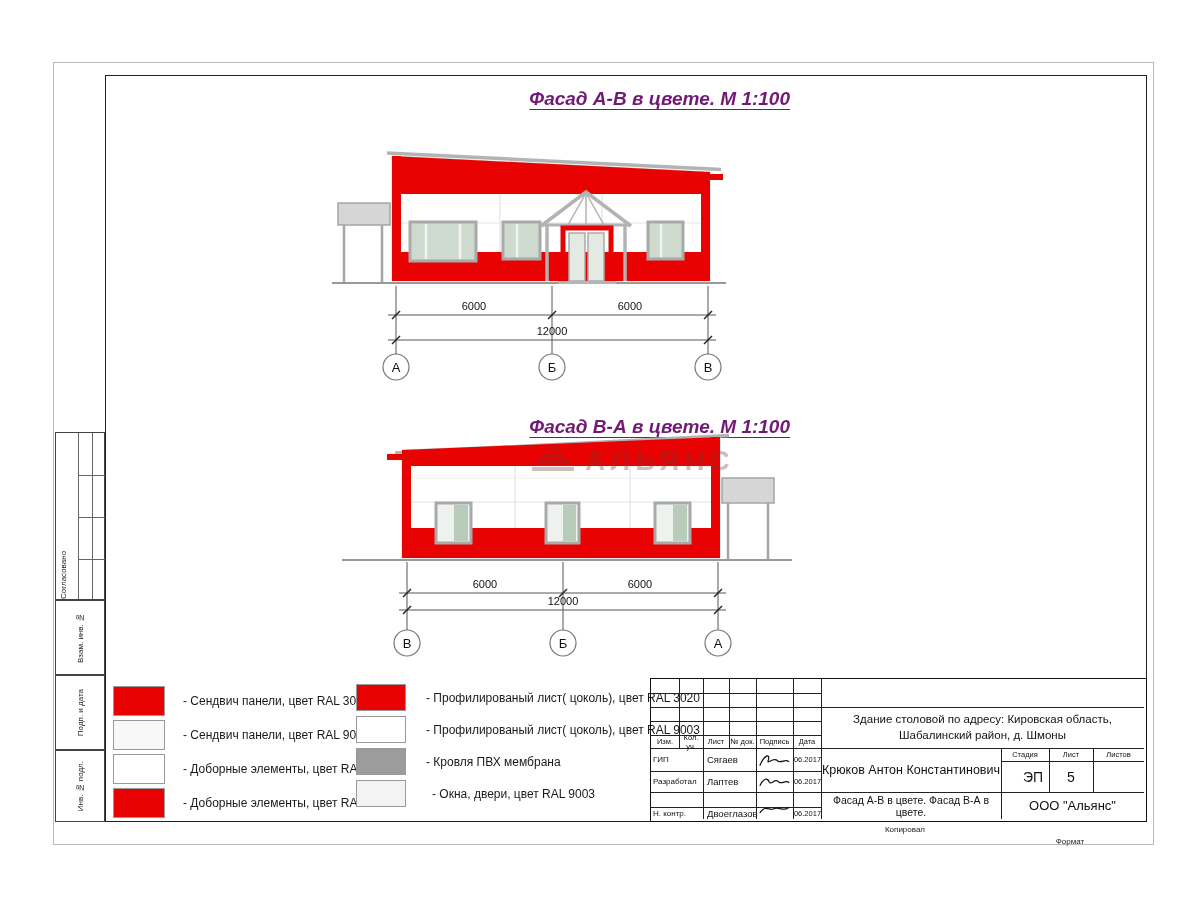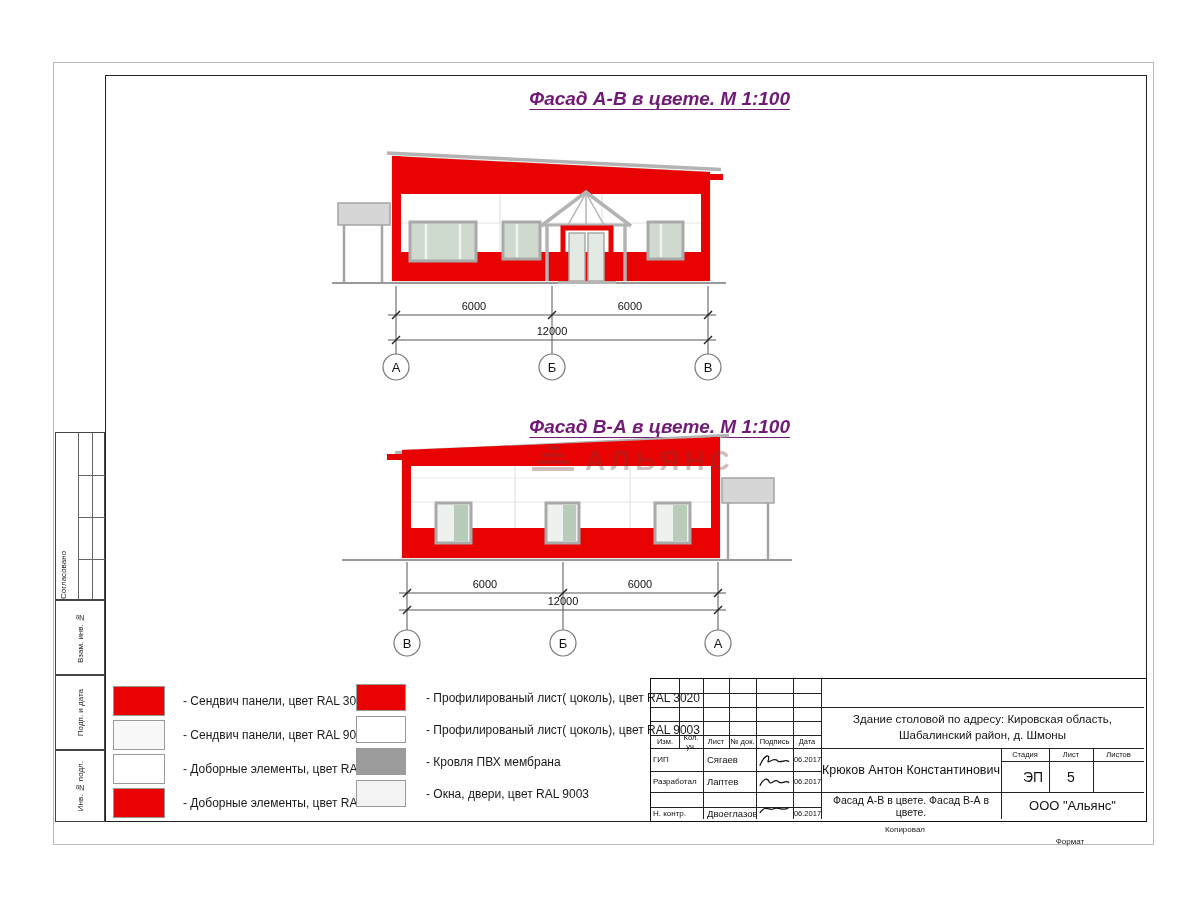--- a/index.html
+++ b/index.html
@@ -216,21 +216,21 @@
   <div class="leg-row">
     <div class="sw" style="width: 50px; height: 27px; background: rgb(255, 255, 255);"></div>
     <div class="leg-label" style="margin-left:20px;">- Профилированый лист( цоколь), цвет RAL 9003</div>
   </div>
   <div class="leg-row">
     <div class="sw" style="width: 50px; height: 27px; background: rgb(156, 156, 156);"></div>
     <div class="leg-label" style="margin-left:20px;">- Кровля ПВХ мембрана</div>
   </div>
   <div class="leg-row">
     <div class="sw" style="width: 50px; height: 27px; background: rgb(243, 243, 243);"></div>
-    <div class="leg-label" style="margin-left:20px;">- Окна, двери, цвет RAL 9003</div>
+    <div class="leg-label" style="margin-left:26px;">- Окна, двери, цвет RAL 9003</div>
   </div>
 </div>
 
 <div class="abs" id="titleblock">
 
   <div class="vl" style="left:28px;top:0;height:69px;"></div>
   <div class="vl" style="left:52px;top:0;height:140px;"></div>
   <div class="vl" style="left:78px;top:0;height:69px;"></div>
   <div class="vl" style="left:105px;top:0;height:140px;"></div>
   <div class="vl" style="left:142px;top:0;height:140px;"></div>

